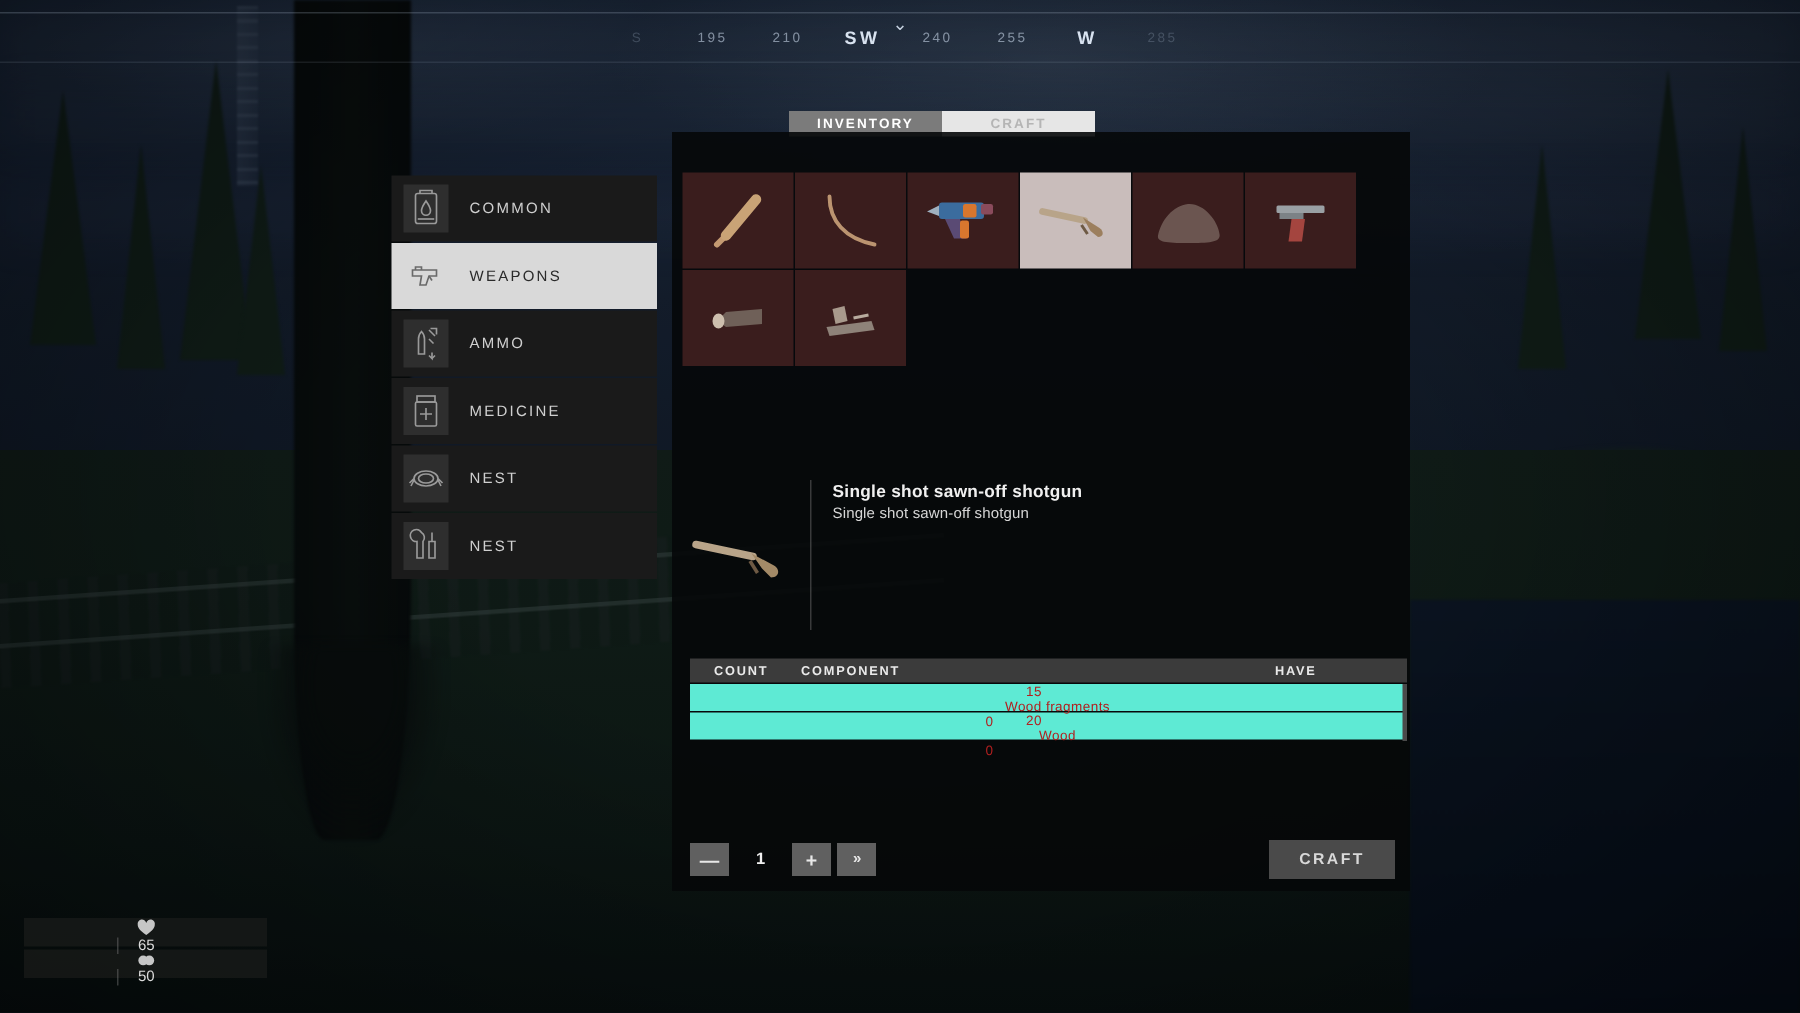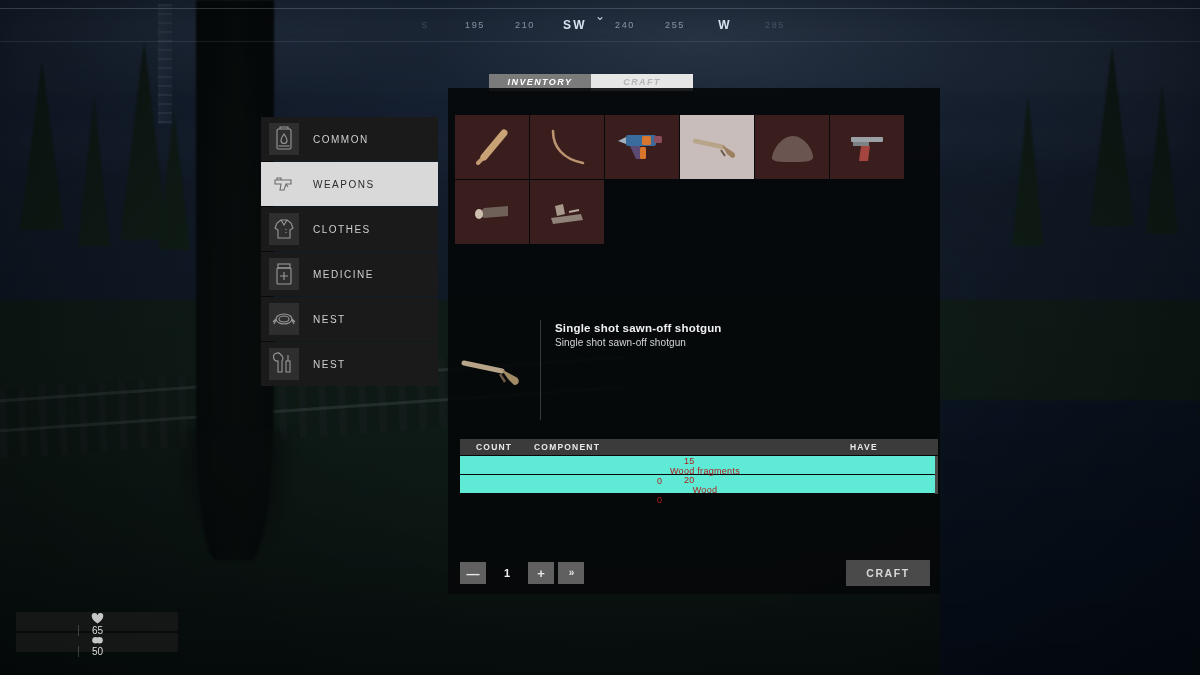--- a/index.html
+++ b/index.html
@@ -110,21 +110,21 @@
     font-size: 9px; letter-spacing: 1.6px;
   }
   .ctick.cardinal { color: rgba(232,242,255,.92); font-size: 12px; font-weight: bold; letter-spacing: 2.4px; }
   .ctick.faded { color: rgba(190,208,232,.22); }
   .cmarker {
     position: absolute; left: 50%; top: -8px; transform: translateX(-50%);
     color: rgba(228,240,255,.85); font-size: 12px; line-height: 1;
   }
 
   
-  .tabs { position: absolute; left: 489px; top: 74px; display: flex; font-style: italic; }
+  .tabs { position: absolute; left: 526px; top: 74px; display: flex; }
   .tab {
     width: 102px; height: 17px; line-height: 17px; text-align: center;
     font-size: 9px; font-weight: bold; letter-spacing: 1.4px;
   }
   .tab-inventory { background: #7b7b7b; color: #ffffff; }
   .tab-craft { background: #e6e6e6; color: #b5b5b5; }
 
   
   .sidebar { position: absolute; left: 261px; top: 117px; width: 177px; }
   .side-item {
@@ -307,31 +307,34 @@
       <span class="side-icon">
         <svg viewBox="0 0 24 26">
             <path d="M3 9 H19 V13 H14 L12 19 H8 L9 13 H3 Z"></path>
             <path d="M5 9 V7 H9 V9"></path>
             <path d="M14 13 L16 16"></path>
           </svg>
       </span>
       <span class="side-label">WEAPONS</span>
     </div>
 
-
     <div class="side-item">
       <span class="side-icon">
         <svg viewBox="0 0 24 26">
-            <path d="M9 4 L5 7 L3 12 L6 14 L6 22 H18 L18 14 L21 12 L19 7 L15 4 Z"></path>
-            <path d="M9 4 L12 9 L15 4"></path>
-            <path d="M14 13 v1 M14 16 v1"></path>
-          </svg>
-      </span>
-      <span class="side-label">CLOTHES</span>
-    </div>
+            <path d="M7 10 C7 7 9 5 9 5 C9 5 11 7 11 10 V20 H7 Z"></path>
+            <path d="M14 4 L18 8"></path>
+            <path d="M15 3 L19 3 L19 7"></path>
+            <path d="M14 10 L17 13"></path>
+            <path d="M16 19 L16 23 L14 21"></path>
+            <path d="M16 23 L18 21"></path>
+          </svg>
+      </span>
+      <span class="side-label">AMMO</span>
+    </div>
+
 
     <div class="side-item">
       <span class="side-icon">
         <svg viewBox="0 0 24 26">
             <rect x="6" y="3" width="12" height="4"></rect>
             <rect x="5" y="7" width="14" height="16" rx="1"></rect>
             <path d="M12 11 V19 M8 15 H16"></path>
           </svg>
       </span>
       <span class="side-label">MEDICINE</span>

